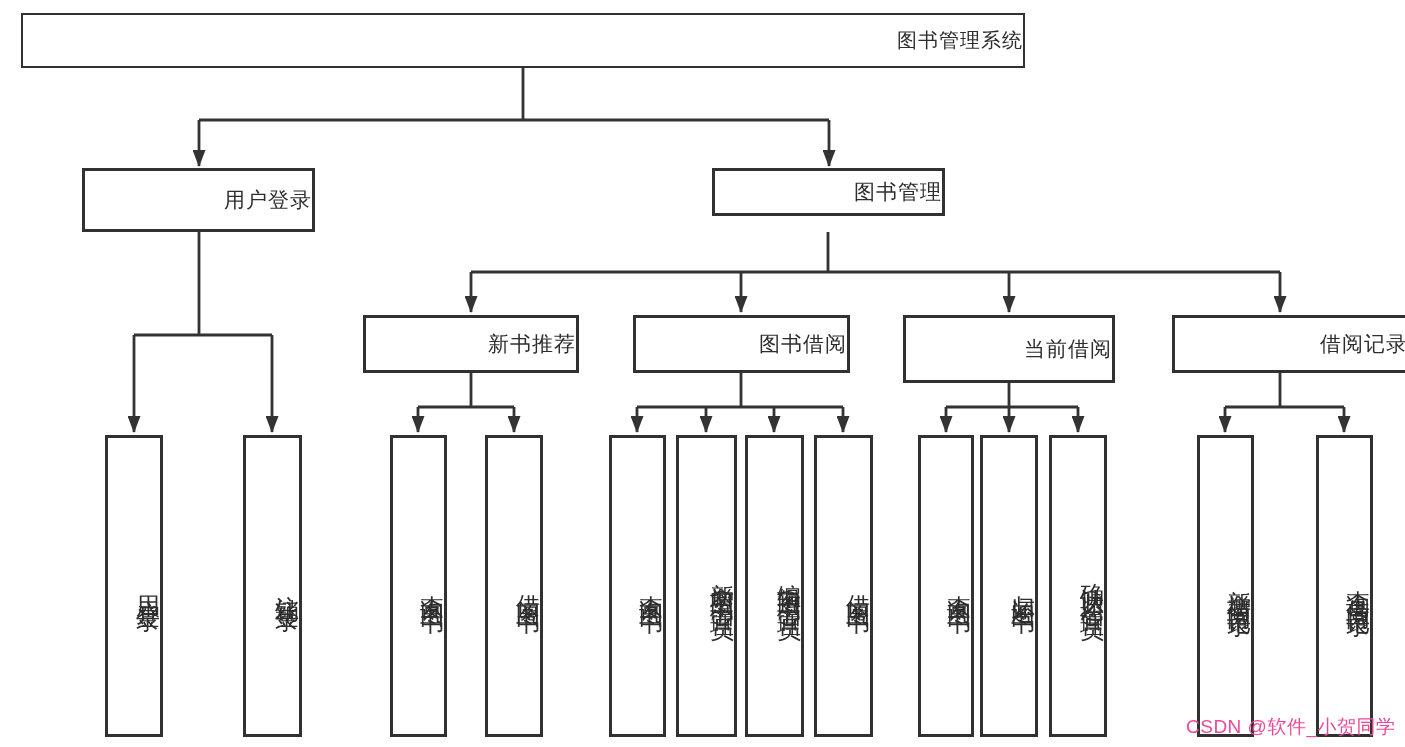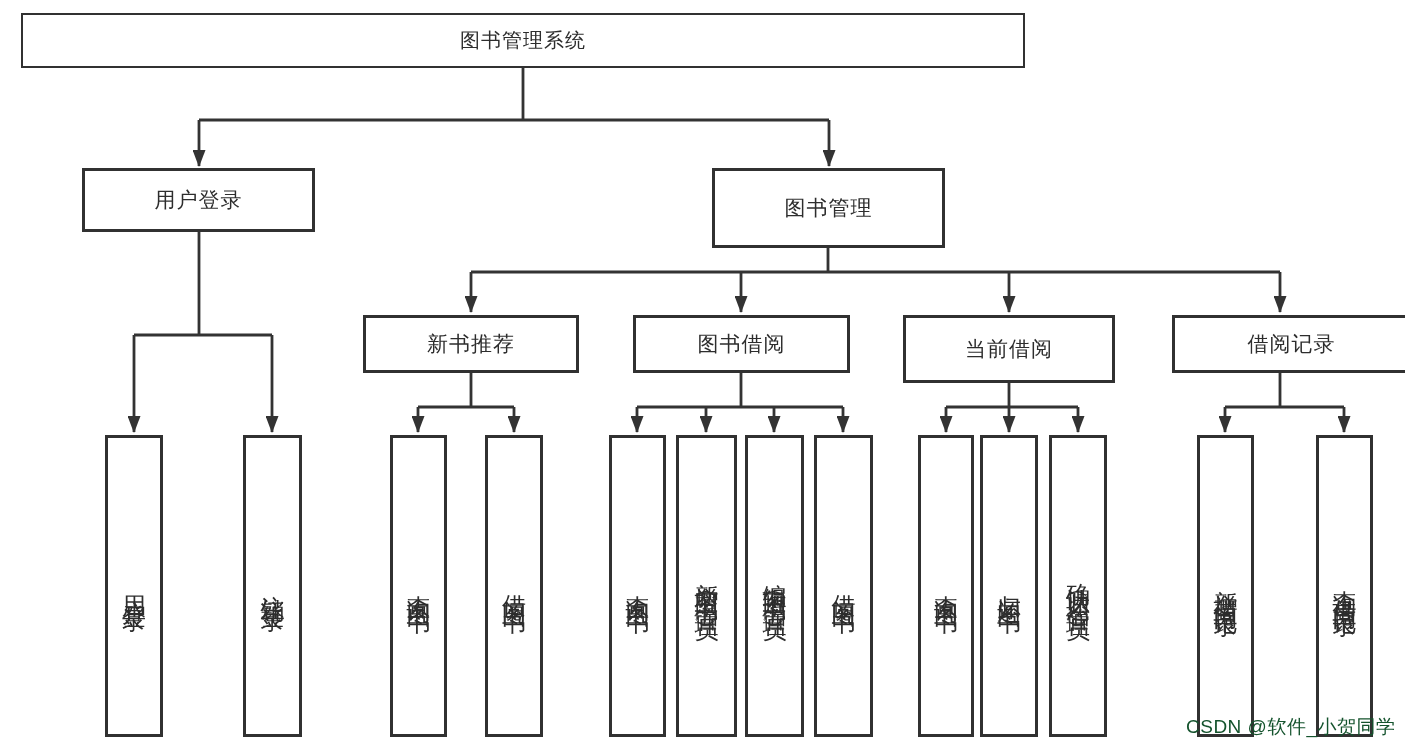--- a/index.html
+++ b/index.html
@@ -9,21 +9,21 @@
     background:#ffffff;
     font-family:"Liberation Sans","DejaVu Sans",sans-serif;
     overflow:hidden;
   }
   #wires{position:absolute;left:0;top:0;z-index:1;}
   .node{
     position:absolute;
     background:#ffffff;
     border:3px solid #313131;
     box-sizing:border-box;
-    display:flex;align-items:center;justify-content:center;
+    display:flex;align-items:center;justify-content:flex-end;
     color:#2d2d2d;
     z-index:2;
   }
   .node.root{border-width:2.5px;}
   .node.h span{
     font-size:21px;
     letter-spacing:1px;
     white-space:nowrap;
   }
   .node.root span{font-size:20px;}
@@ -31,21 +31,21 @@
     writing-mode:vertical-rl;
     text-orientation:mixed;
     font-size:24px;
     letter-spacing:5px;
     line-height:1;
     white-space:nowrap;
   }
   .watermark{
     position:absolute;
     z-index:3;
-    color:#14532d;
+    color:#ec4899;
     font-size:19px;
     letter-spacing:0.5px;
     white-space:nowrap;
   }
 </style>
 </head>
 <body>
 
 <div id="canvas">
 
@@ -92,21 +92,21 @@
     </g>
   </svg>
 
   <div class="node h root" style="left:21px;top:13px;width:1004px;height:55px">
     <span>图书管理系统</span>
   </div>
 
   <div class="node h" style="left:82px;top:168px;width:233px;height:64px">
     <span>用户登录</span>
   </div>
-  <div class="node h" style="left:712px;top:168px;width:233px;height:80px">
+  <div class="node h" style="left:712px;top:168px;width:233px;height:48px">
     <span>图书管理</span>
   </div>
 
   <div class="node h" style="left:633px;top:315px;width:217px;height:58px">
     <span>图书借阅</span>
   </div>
   <div class="node h" style="left:363px;top:315px;width:216px;height:58px">
     <span>新书推荐</span>
   </div>
   <div class="node h" style="left:903px;top:315px;width:212px;height:68px">

